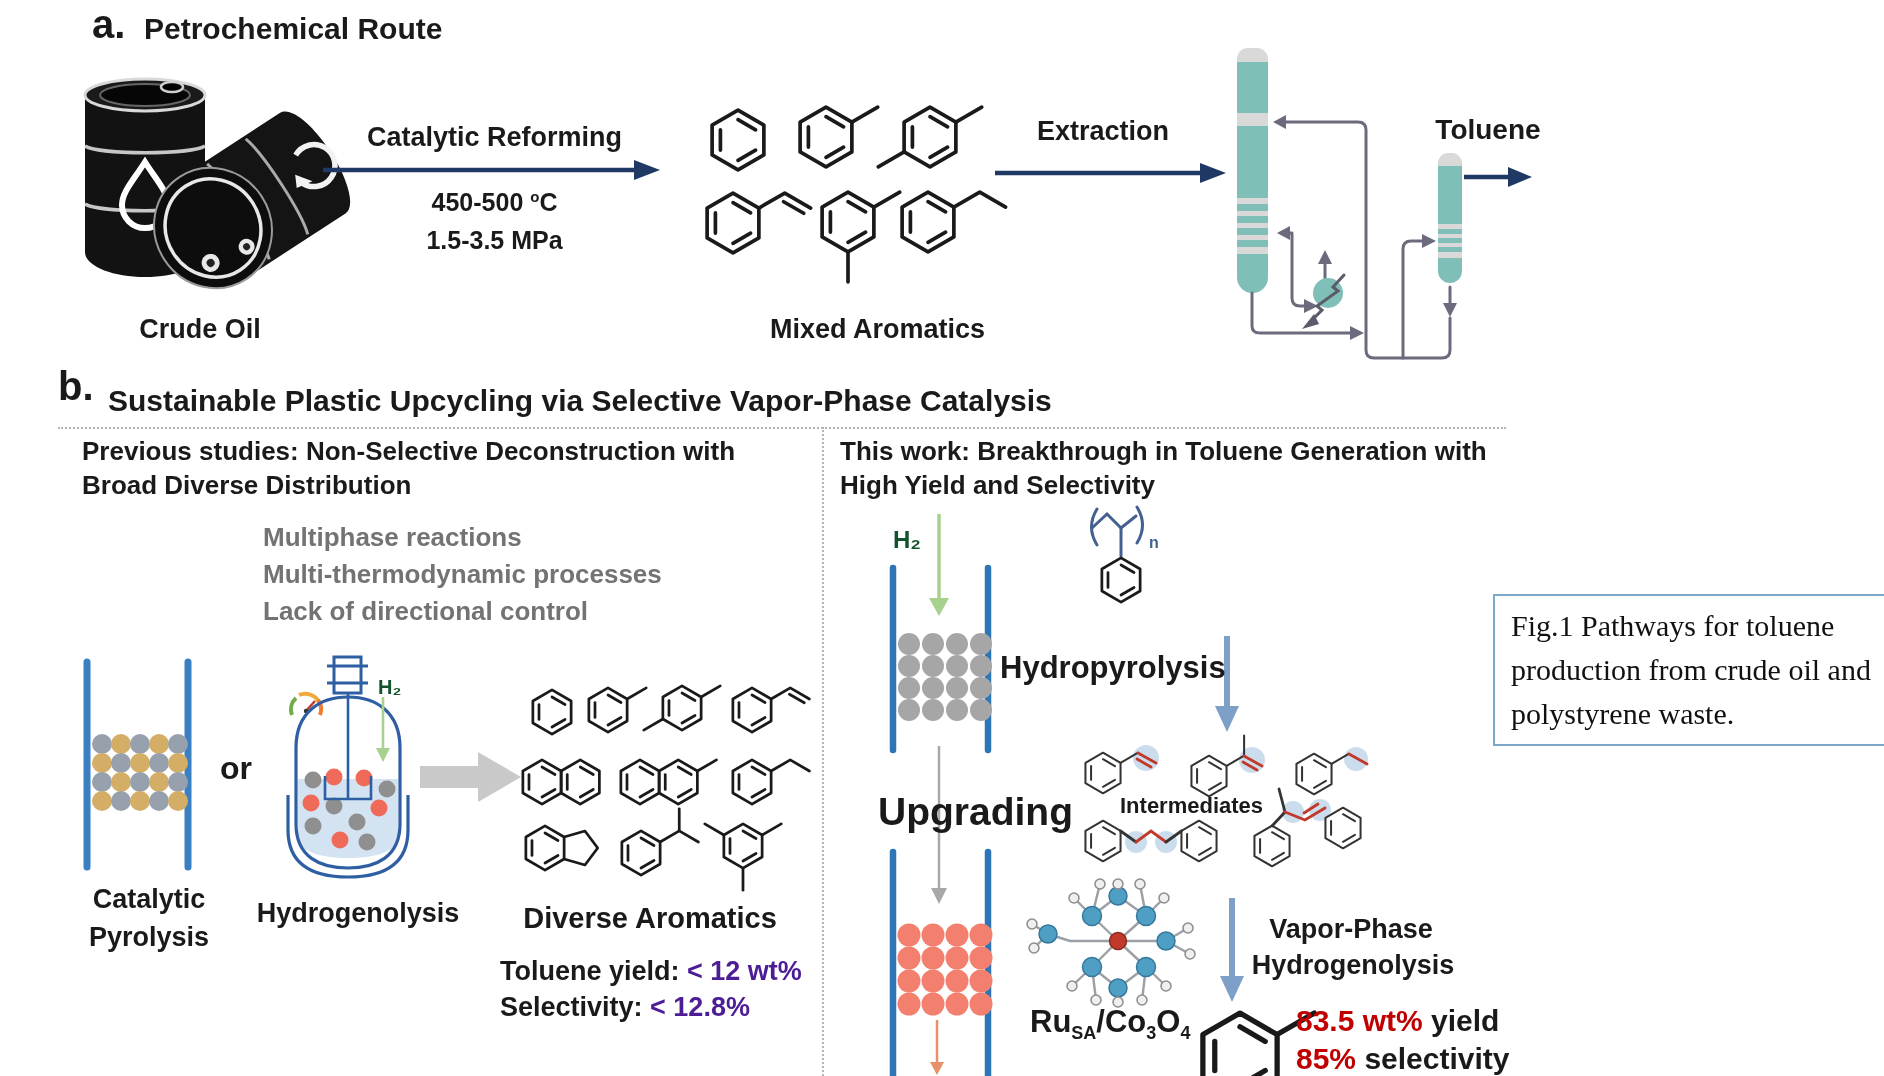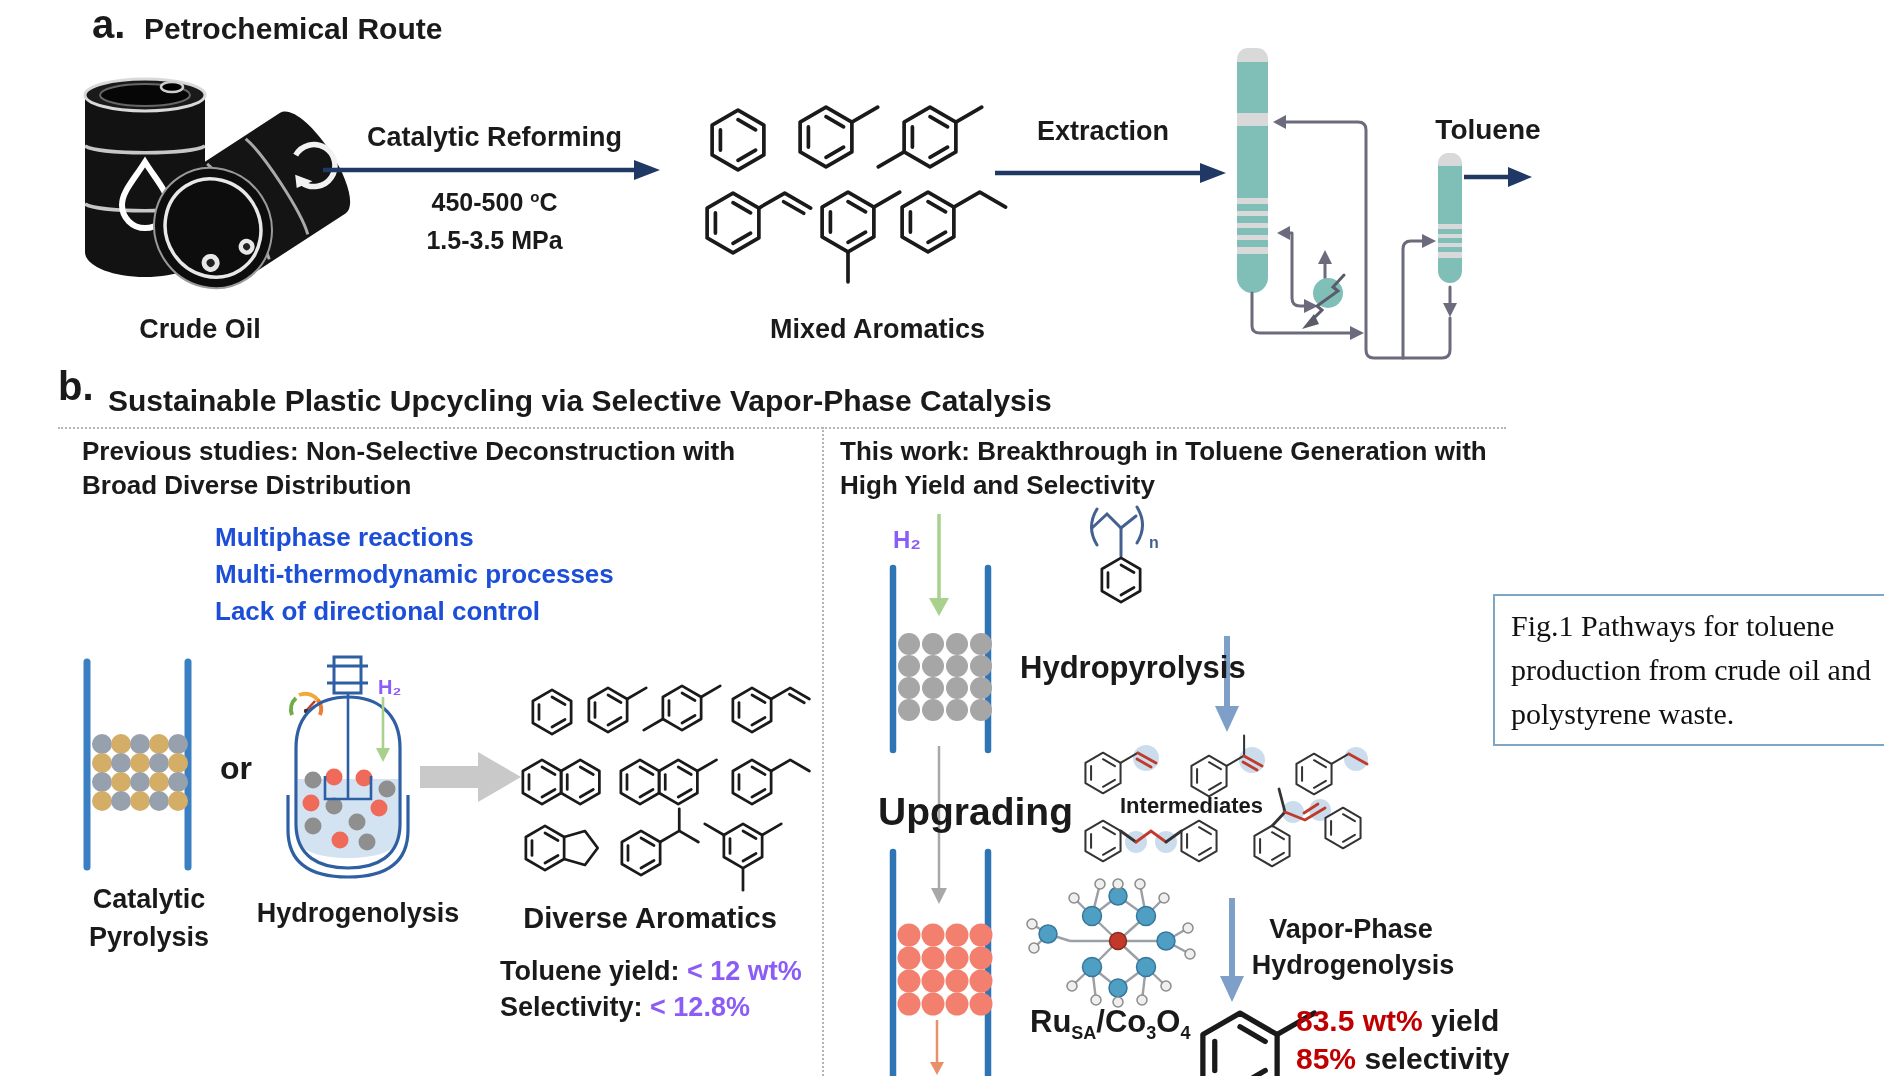--- a/index.html
+++ b/index.html
@@ -2,23 +2,23 @@
 <html><head>
 <meta charset="utf-8">
 <style>
   html,body{margin:0;padding:0;}
   body{width:1884px;height:1076px;position:relative;overflow:hidden;background:#fff;
        font-family:"Liberation Sans",sans-serif;color:#1a1a1a;}
   .abs{position:absolute;}
   .b{font-weight:bold;}
   .ctr{text-align:center;}
   .lbl{white-space:nowrap;}
-  .gray{color:#1d4ed8;}
-  .green{color:#8b5cf6;}
-  .orange{color:#8b5cf6;}
+  .gray{color:#737373;margin-left:48px;}
+  .green{color:#14532d;}
+  .orange{color:#4c1d95;}
   .red{color:#c00000;}
   .ps{color:#44608f;}
   svg{position:absolute;left:0;top:0;}
   .mol{stroke:#1a1a1a;stroke-width:3.2;fill:none;stroke-linecap:round;stroke-linejoin:round;}
   .moli{stroke:#333;stroke-width:2.6;fill:none;stroke-linecap:round;stroke-linejoin:round;}
   .pipe{stroke:#6b6b7d;stroke-width:3;fill:none;stroke-linecap:round;stroke-linejoin:round;}
   .dotH{border-top:2px dotted #b5b5b5;}
   .dotV{border-left:2px dotted #b5b5b5;}
   .caption-box{border:2px solid #7da7c4;font-family:"Liberation Serif",serif;
        font-size:30px;line-height:1.47;color:#111;padding:8px 16px;background:#fff;}
@@ -491,21 +491,21 @@
   </div>
 <div class="abs b ctr lbl" style="left:248px;top:898px;width:220px;font-size:27px;">Hydrogenolysis</div>
 <div class="abs b ctr lbl" style="left:515px;top:902px;width:270px;font-size:29px;">Diverse Aromatics</div>
 <div class="abs b lbl" style="left:500px;top:956px;font-size:27px;"><span>Toluene yield: </span><span class="orange">&lt; 12 wt%</span></div>
 <div class="abs b lbl" style="left:500px;top:992px;font-size:27px;"><span>Selectivity: </span><span class="orange">&lt; 12.8%</span></div>
 
 <div class="abs b lbl" style="left:840px;top:436px;font-size:26px;">This work: Breakthrough in Toluene Generation with</div>
 <div class="abs b lbl" style="left:840px;top:470px;font-size:26px;">High Yield and Selectivity</div>
 <div class="abs b green lbl" style="left:893px;top:526px;font-size:24px;">H₂</div>
 <div class="abs b lbl ps" style="left:1149px;top:534px;font-size:16px;">n</div>
-<div class="abs b lbl" style="left:1000px;top:650px;font-size:31px;margin-left:20px;">Hydropyrolysis</div>
+<div class="abs b lbl" style="left:1000px;top:650px;font-size:31px;">Hydropyrolysis</div>
 <div class="abs b lbl" style="left:878px;top:790px;font-size:39px;">Upgrading</div>
 <div class="abs b lbl" style="left:1120px;top:793px;font-size:22px;">Intermediates</div>
 
 <div class="abs b lbl" style="left:1030px;top:1004px;font-size:31px;"><span>Ru</span><sub class="small">SA</sub><span>/Co</span><sub class="small">3</sub><span>O</span><sub class="small">4</sub></div>
 
 <div class="abs b ctr lbl" style="left:1251px;top:914px;width:200px;font-size:27px;">Vapor-Phase</div>
 <div class="abs b ctr lbl" style="left:1248px;top:950px;width:210px;font-size:27px;">Hydrogenolysis</div>
 <div class="abs b lbl" style="left:1296px;top:1004px;font-size:30px;"><span class="red">83.5 wt%</span><span> yield</span></div>
 <div class="abs b lbl" style="left:1296px;top:1042px;font-size:30px;"><span class="red">85%</span><span> selectivity</span></div>
 

